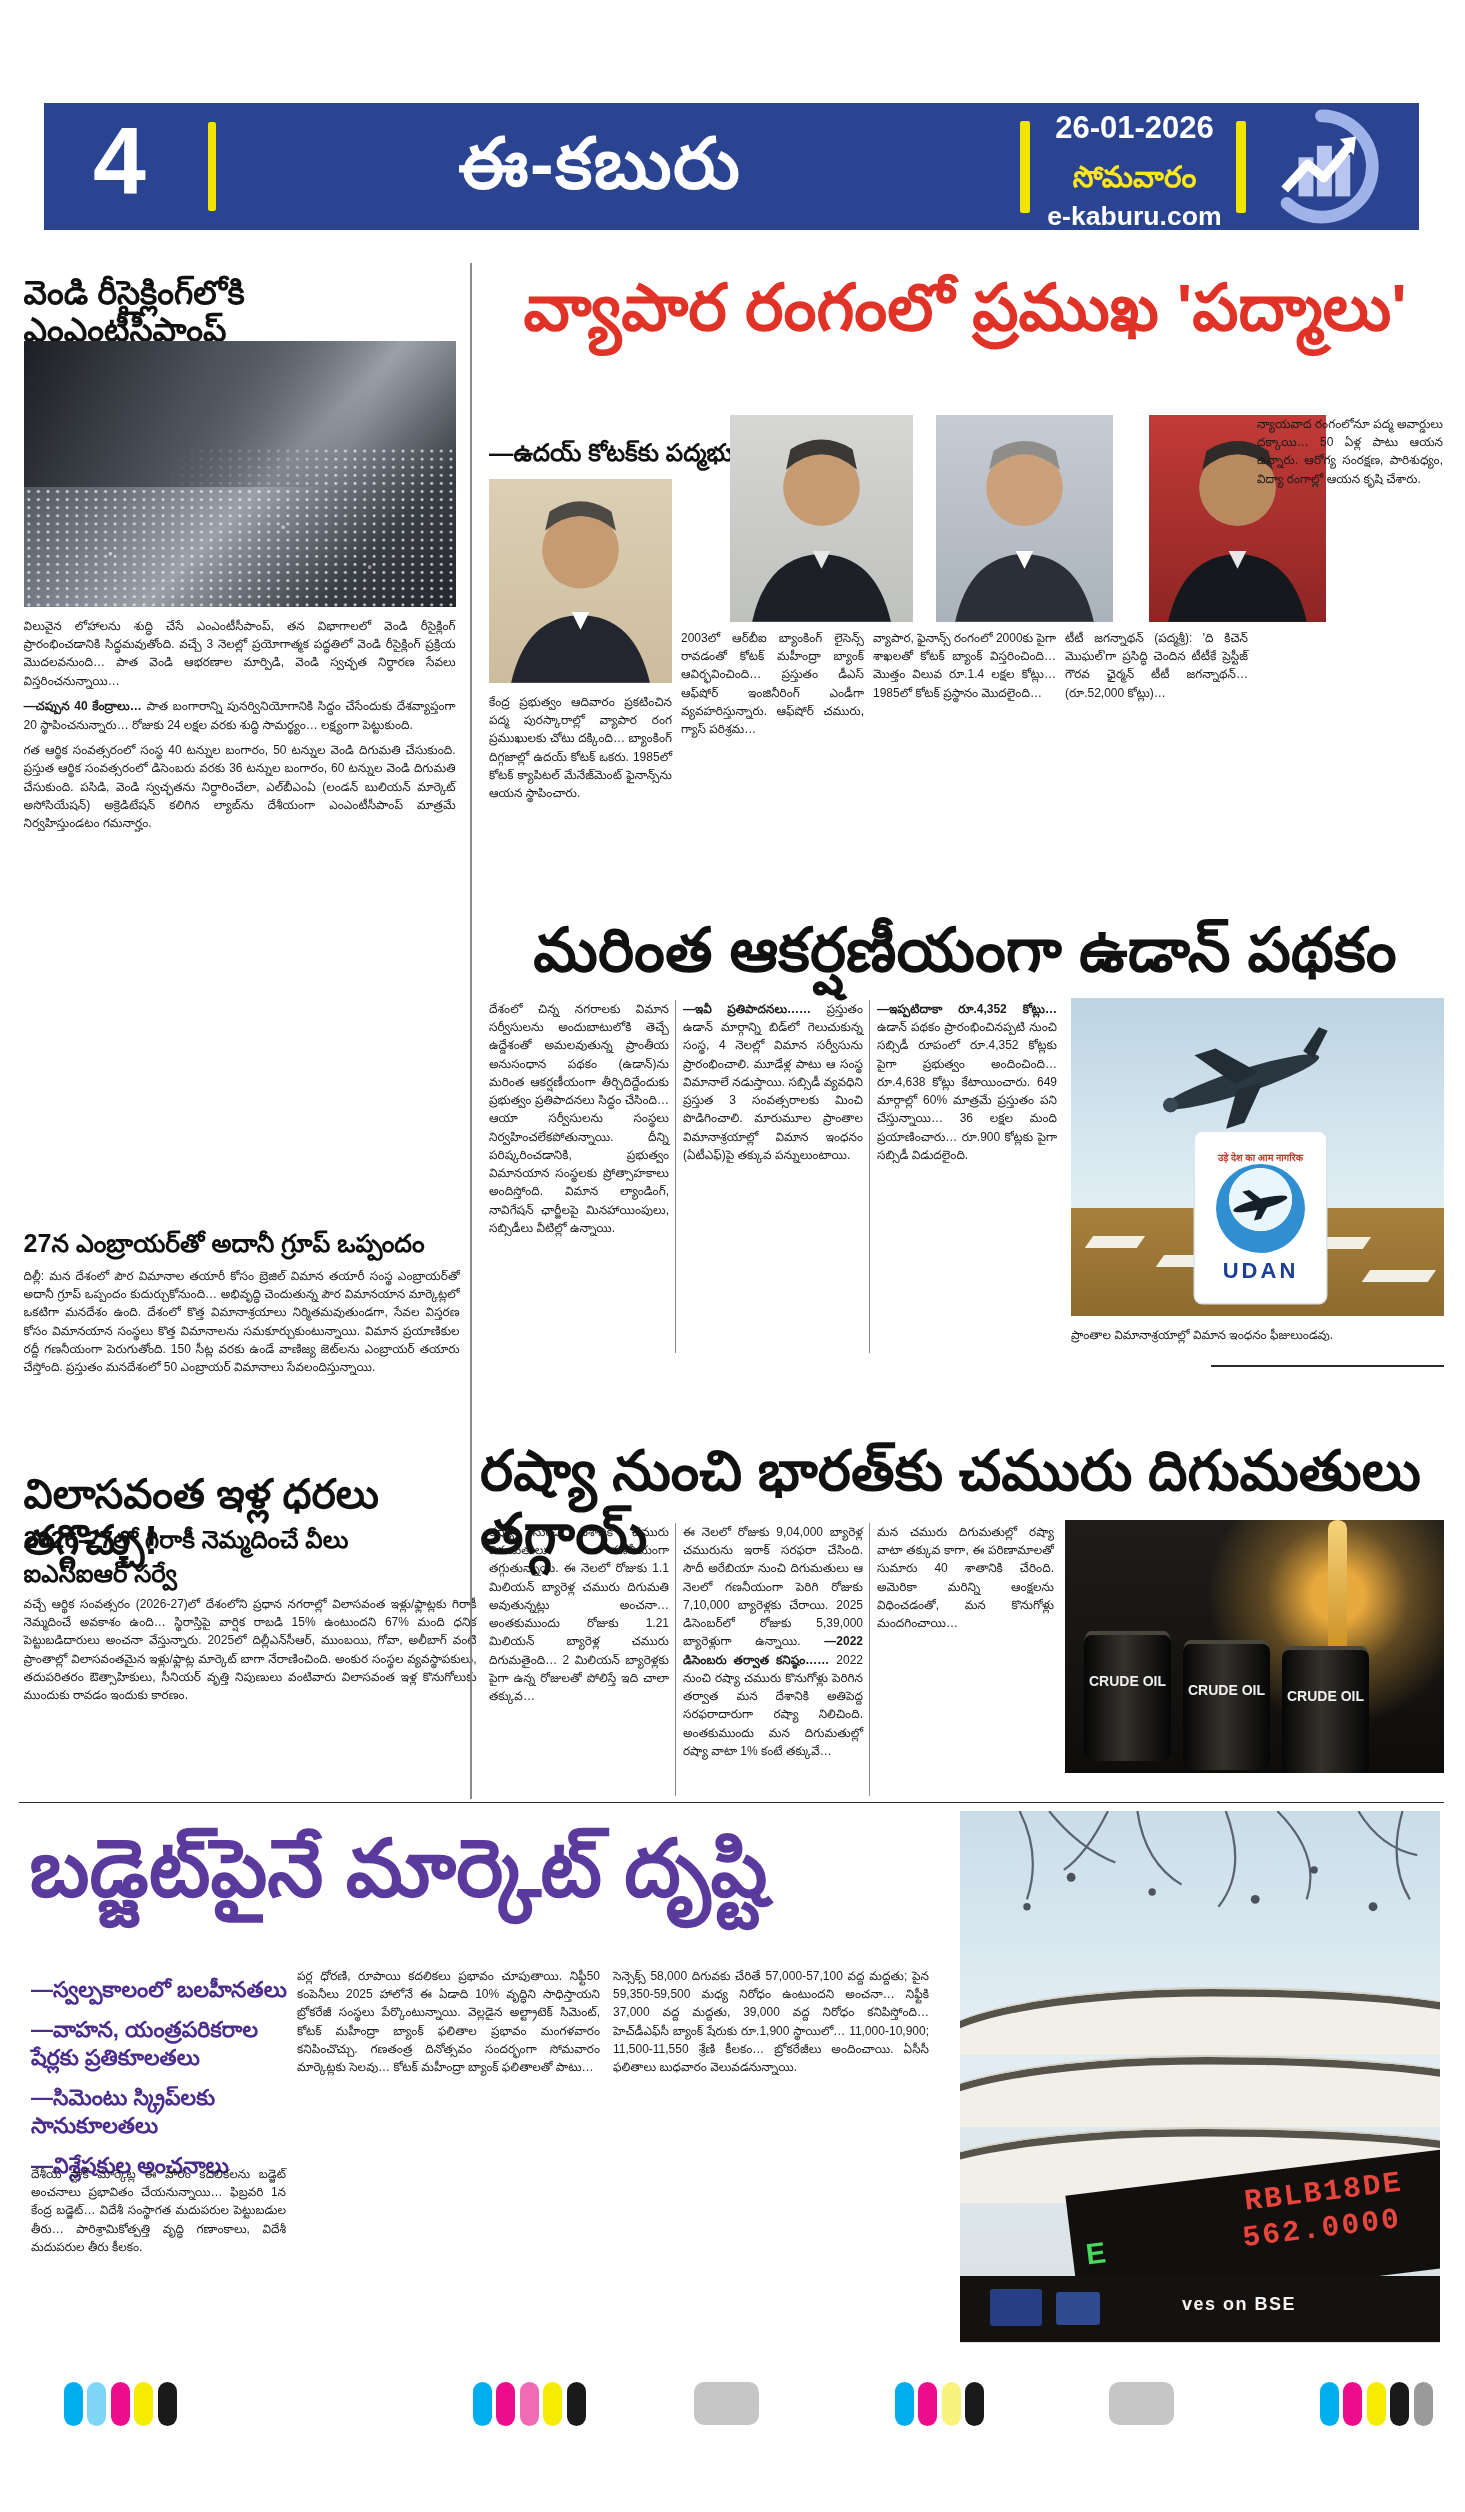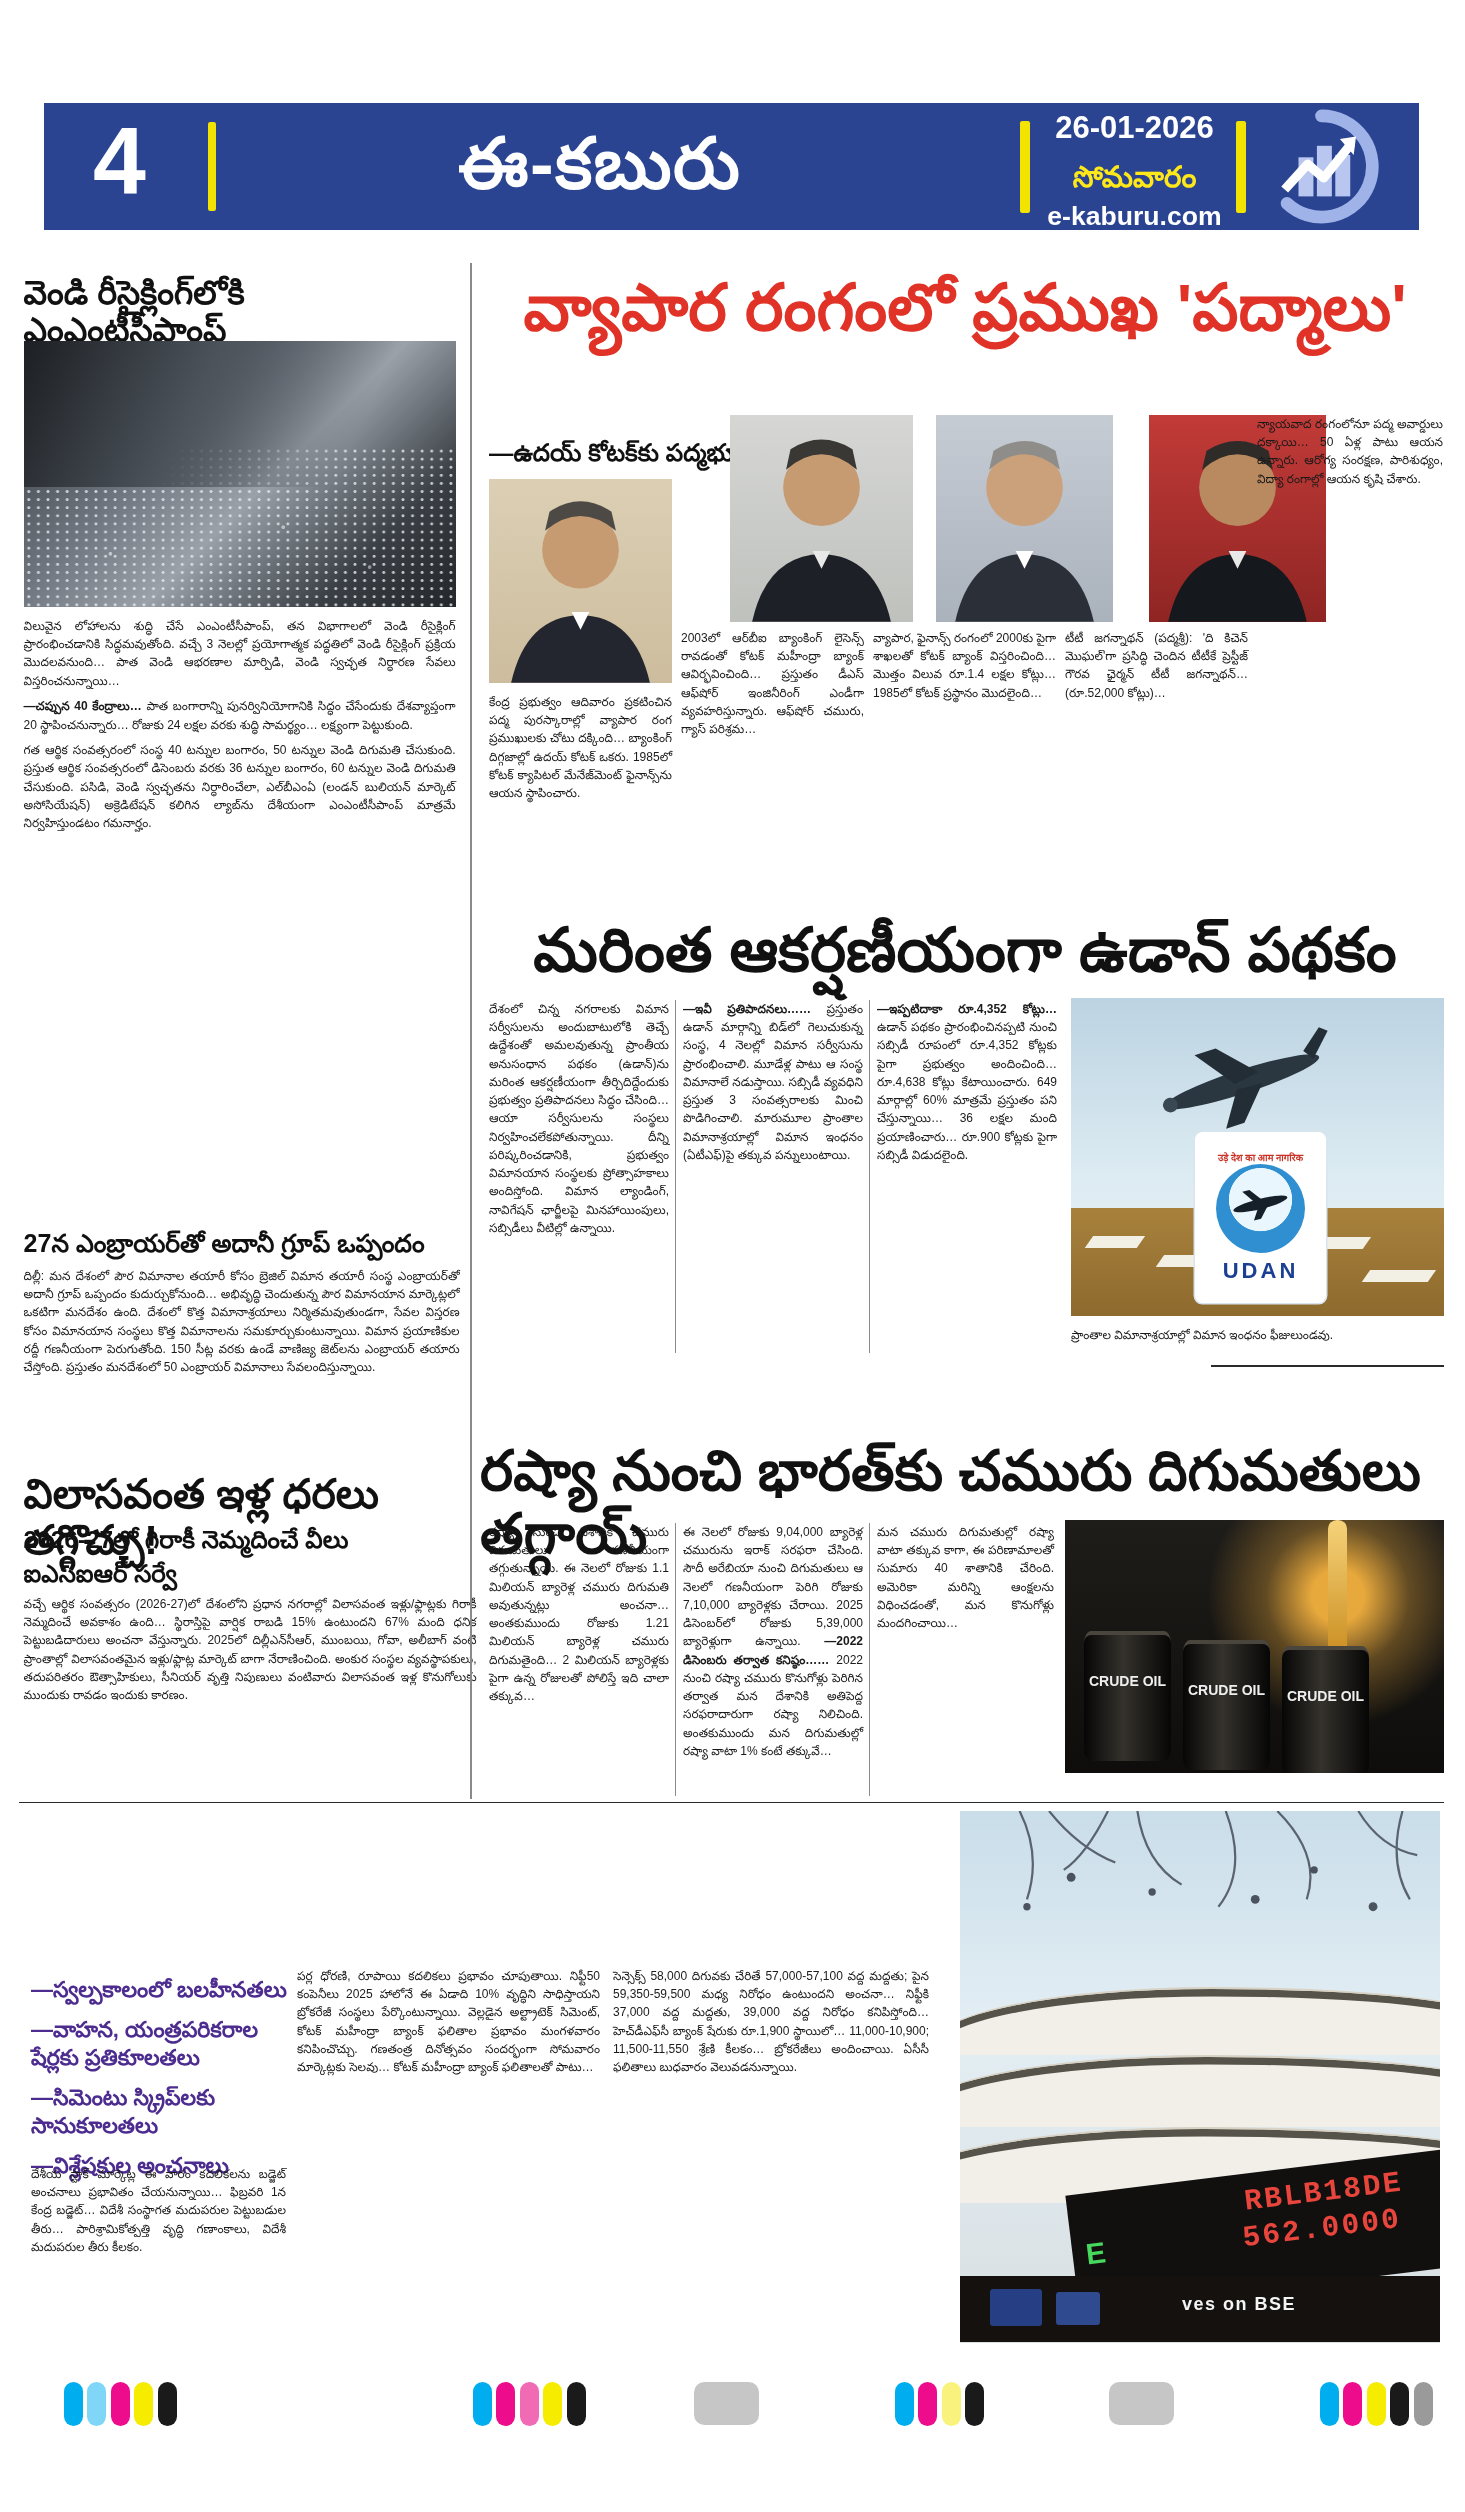--- a/index.html
+++ b/index.html
@@ -228,20 +228,21 @@
     <div class="barrel" style="left:118px;top:120px;">
       <div class="lbl">CRUDE OIL</div>
     </div>
     <div class="barrel" style="left:217px;top:126px;">
       <div class="lbl">CRUDE OIL</div>
     </div>
   </div>
 
   <div class="abs hline" style="left:19px;top:1802px;width:1425px;height:0.7px;"></div>
 
+  <div class="abs hl hl-purple" style="left:29.5px;top:1824px;width:842px;font-size:80px;">బడ్జెట్‌పైనే మార్కెట్ దృష్టి</div>
 
   <div class="abs" style="left:31px;top:1976px;width:258px;">
     <div class="bullet-item">—స్వల్పకాలంలో బలహీనతలు</div>
     <div class="bullet-item">—వాహన, యంత్రపరికరాల షేర్లకు ప్రతికూలతలు</div>
     <div class="bullet-item">—సిమెంటు స్క్రిప్‌లకు సానుకూలతలు</div>
     <div class="bullet-item">—విశ్లేషకుల అంచనాలు</div>
   </div>
 
   <div class="abs body-txt" style="left:31px;top:2165px;width:255px;height:177px;">దేశీయ స్టాక్ మార్కెట్ల ఈ వారం కదలికలను బడ్జెట్ అంచనాలు ప్రభావితం చేయనున్నాయి… ఫిబ్రవరి 1న కేంద్ర బడ్జెట్… విదేశీ సంస్థాగత మదుపరుల పెట్టుబడుల తీరు… పారిశ్రామికోత్పత్తి వృద్ధి గణాంకాలు, విదేశీ మదుపరుల తీరు కీలకం.</div>
   <div class="abs body-txt" style="left:297px;top:1967px;width:303px;height:375px;">పర్ల ధోరణి, రూపాయి కదలికలు ప్రభావం చూపుతాయి. నిఫ్టీ50 కంపెనీలు 2025 హాలోనే ఈ ఏడాది 10% వృద్ధిని సాధిస్తాయని బ్రోకరేజీ సంస్థలు పేర్కొంటున్నాయి. వెల్లడైన అల్ట్రాటెక్ సిమెంట్, కోటక్ మహీంద్రా బ్యాంక్ ఫలితాల ప్రభావం మంగళవారం కనిపించొచ్చు. గణతంత్ర దినోత్సవం సందర్భంగా సోమవారం మార్కెట్లకు సెలవు… కోటక్ మహీంద్రా బ్యాంక్ ఫలితాలతో పాటు…</div>

